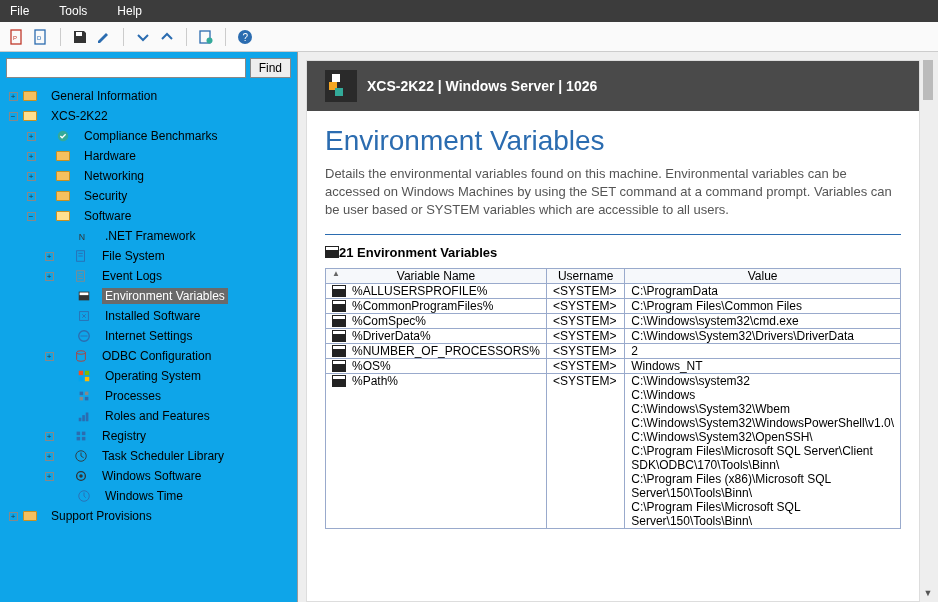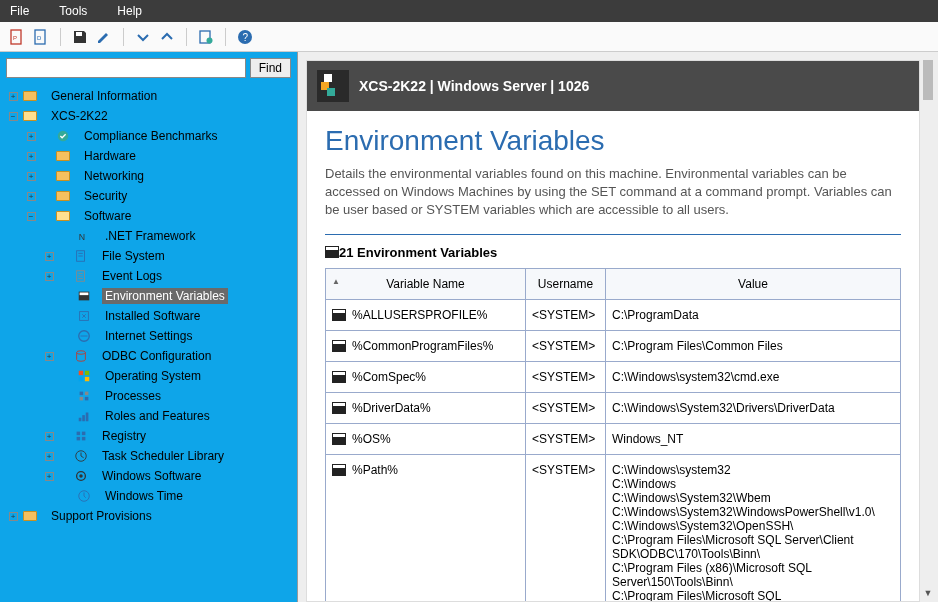--- a/index.html
+++ b/index.html
@@ -39,35 +39,35 @@
 .ind { display: inline-block; }
 
 
 .rcontent { position: absolute; inset: 8px 18px 0 8px; background: #fff; overflow: hidden; display: flex; flex-direction: column; border: 1px solid #ddd; }
 .rscroll { position: absolute; right: 3px; top: 8px; bottom: 0; width: 14px; background: #eee; }
 .rscroll .thumb { position: absolute; left: 2px; right: 2px; top: 0; height: 40px; background: #bbb; }
 .rscroll .arrow { position: absolute; left: 0; right: 0; height: 14px; text-align: center; font-size: 9px; color: #555; }
 .rscroll .arrow.up { top: 0; }
 .rscroll .arrow.down { bottom: 0; }
 
-.header-bar { background: #4a4a4a; color: #fff; display: flex; align-items: center; height: 50px; padding: 0 10px; gap: 10px; }
+.header-bar { background: #4a4a4a; color: #fff; display: flex; align-items: center; height: 50px; padding: 0 18px; gap: 10px; }
 .header-icon { width: 32px; height: 32px; background: #2a2a2a; display: flex; align-items: center; justify-content: center; position: relative; }
 .header-icon .sq { position: absolute; width: 8px; height: 8px; }
 .header-title { font-weight: 600; font-size: 14px; }
 
 .rpad { padding: 14px 18px; overflow: auto; flex: 1; }
 .rpad h1 { color: #2b6cb0; font-weight: 400; font-size: 28px; margin-bottom: 8px; }
 .rpad p.desc { color: #555; font-size: 13px; line-height: 1.4; margin-bottom: 14px; }
 .sec-sep { border: none; border-top: 1px solid #2b6cb0; margin-bottom: 10px; }
 .sec-title { display: flex; align-items: center; font-weight: 600; font-size: 13px; margin-bottom: 8px; }
 .sec-title .blk { width: 14px; height: 12px; background: #222; display: inline-block; position: relative; }
 .sec-title .blk::after { content: ""; position: absolute; top: 1px; left: 1px; right: 1px; height: 3px; background: #fff; }
 
 table.env { border-collapse: collapse; width: 100%; font-size: 12px; }
-table.env th, table.env td { border: 1px solid #99aacc; padding: 8px 6px; text-align: left; vertical-align: top; }
+table.env th, table.env td { border: 1px solid #99aacc; padding: 0 6px; text-align: left; vertical-align: top; }
 table.env th { background: #f6f8fb; font-weight: 400; text-align: center; position: relative; }
 table.env th.sort::before { content: "▲"; font-size: 8px; position: absolute; left: 6px; color: #666; }
 table.env td.vn { white-space: nowrap; }
 .cell-icon { width: 14px; height: 12px; background: #222; display: inline-block; position: relative; margin-right: 6px; vertical-align: middle; }
 .cell-icon::after { content: ""; position: absolute; top: 1px; left: 1px; right: 1px; height: 3px; background: #fff; }
 table.env td.val { white-space: pre-line; }
 </style>
 </head>
 <body>
 
@@ -447,20 +447,25 @@
               </tr>
               <tr>
                 <td class="vn"><span class="cell-icon"></span><span>%ComSpec%</span></td>
                 <td>&lt;SYSTEM&gt;</td>
                 <td class="val">C:\Windows\system32\cmd.exe</td>
               </tr>
               <tr>
                 <td class="vn"><span class="cell-icon"></span><span>%DriverData%</span></td>
                 <td>&lt;SYSTEM&gt;</td>
                 <td class="val">C:\Windows\System32\Drivers\DriverData</td>
+              </tr>
+              <tr>
+                <td class="vn"><span class="cell-icon"></span><span>%NUMBER_OF_PROCESSORS%</span></td>
+                <td>&lt;SYSTEM&gt;</td>
+                <td class="val">2</td>
               </tr>
               <tr>
                 <td class="vn"><span class="cell-icon"></span><span>%OS%</span></td>
                 <td>&lt;SYSTEM&gt;</td>
                 <td class="val">Windows_NT</td>
               </tr>
               <tr>
                 <td class="vn"><span class="cell-icon"></span><span>%Path%</span></td>
                 <td>&lt;SYSTEM&gt;</td>
                 <td class="val">C:\Windows\system32

